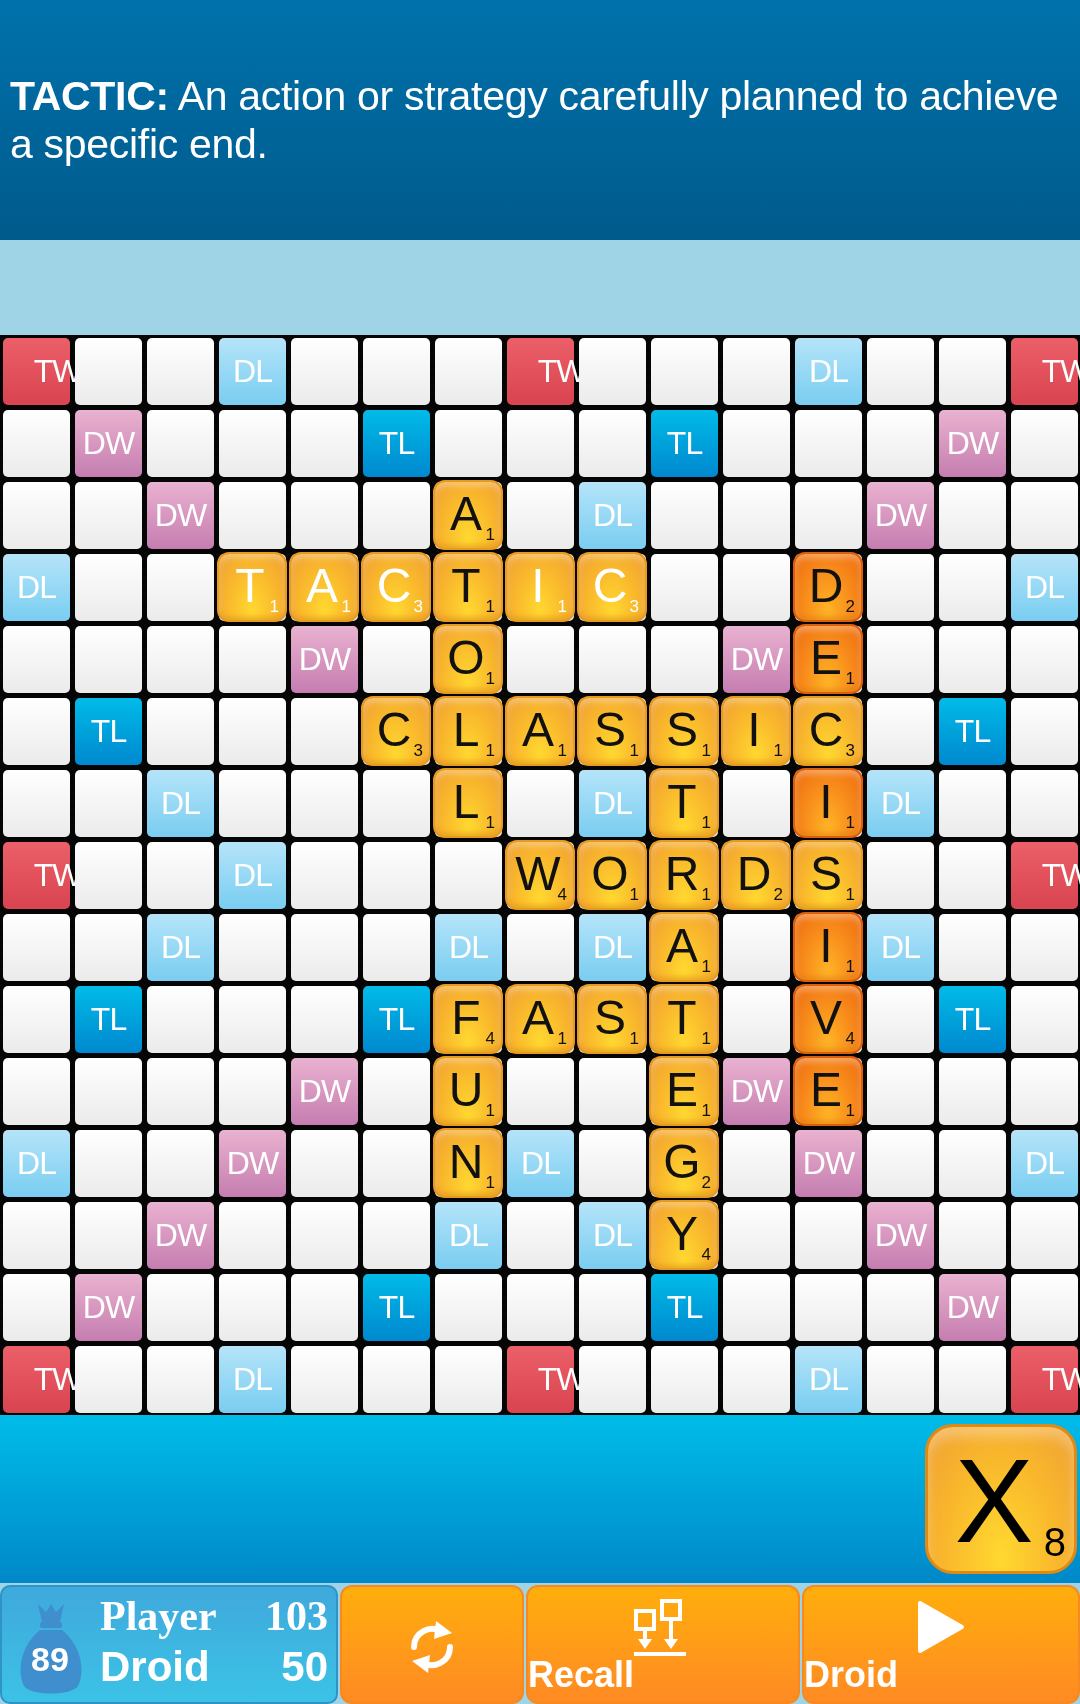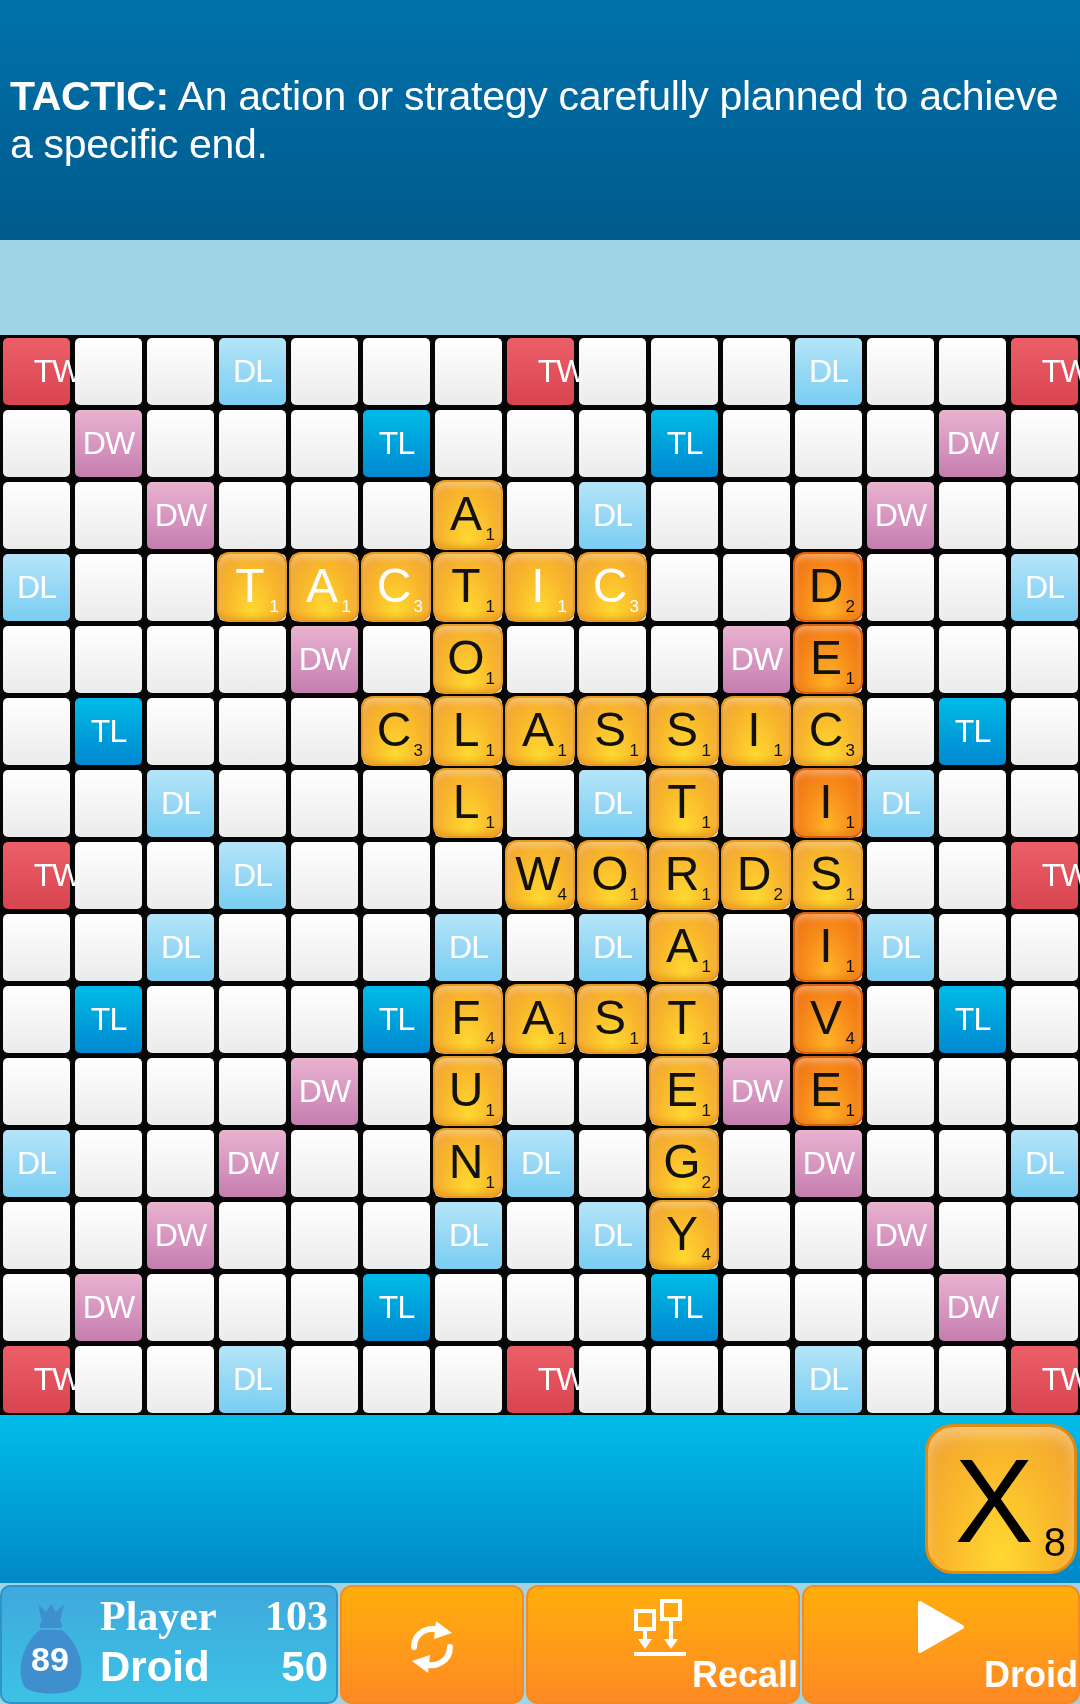--- a/index.html
+++ b/index.html
@@ -91,21 +91,21 @@
 
   .btn {
     position: absolute; top: 1585px; height: 119px; border-radius: 12px;
     background: linear-gradient(180deg, #ffae0c 0%, #ff8a24 100%);
     border: 2px solid #f58a22; color: #fff;
   }
   #btn-shuffle { left: 340px; width: 184px; }
   #btn-recall { left: 526px; width: 274px; }
   #btn-play { left: 802px; width: 278px; }
   .btn .label {
-    position: absolute; left: 0; bottom: 6px; width: 100%; text-align: right;
+    position: absolute; left: 0; bottom: 6px; width: 100%; text-align: left;
     font-size: 36px; font-weight: bold;
   }
   .btn svg { position: absolute; }
 </style>
 </head>
 <body>
 
 <div id="header">
   <div id="definition"><span class="term">TACTIC:</span> <span>An action or strategy carefully planned to achieve a specific end.</span></div>
 </div>

